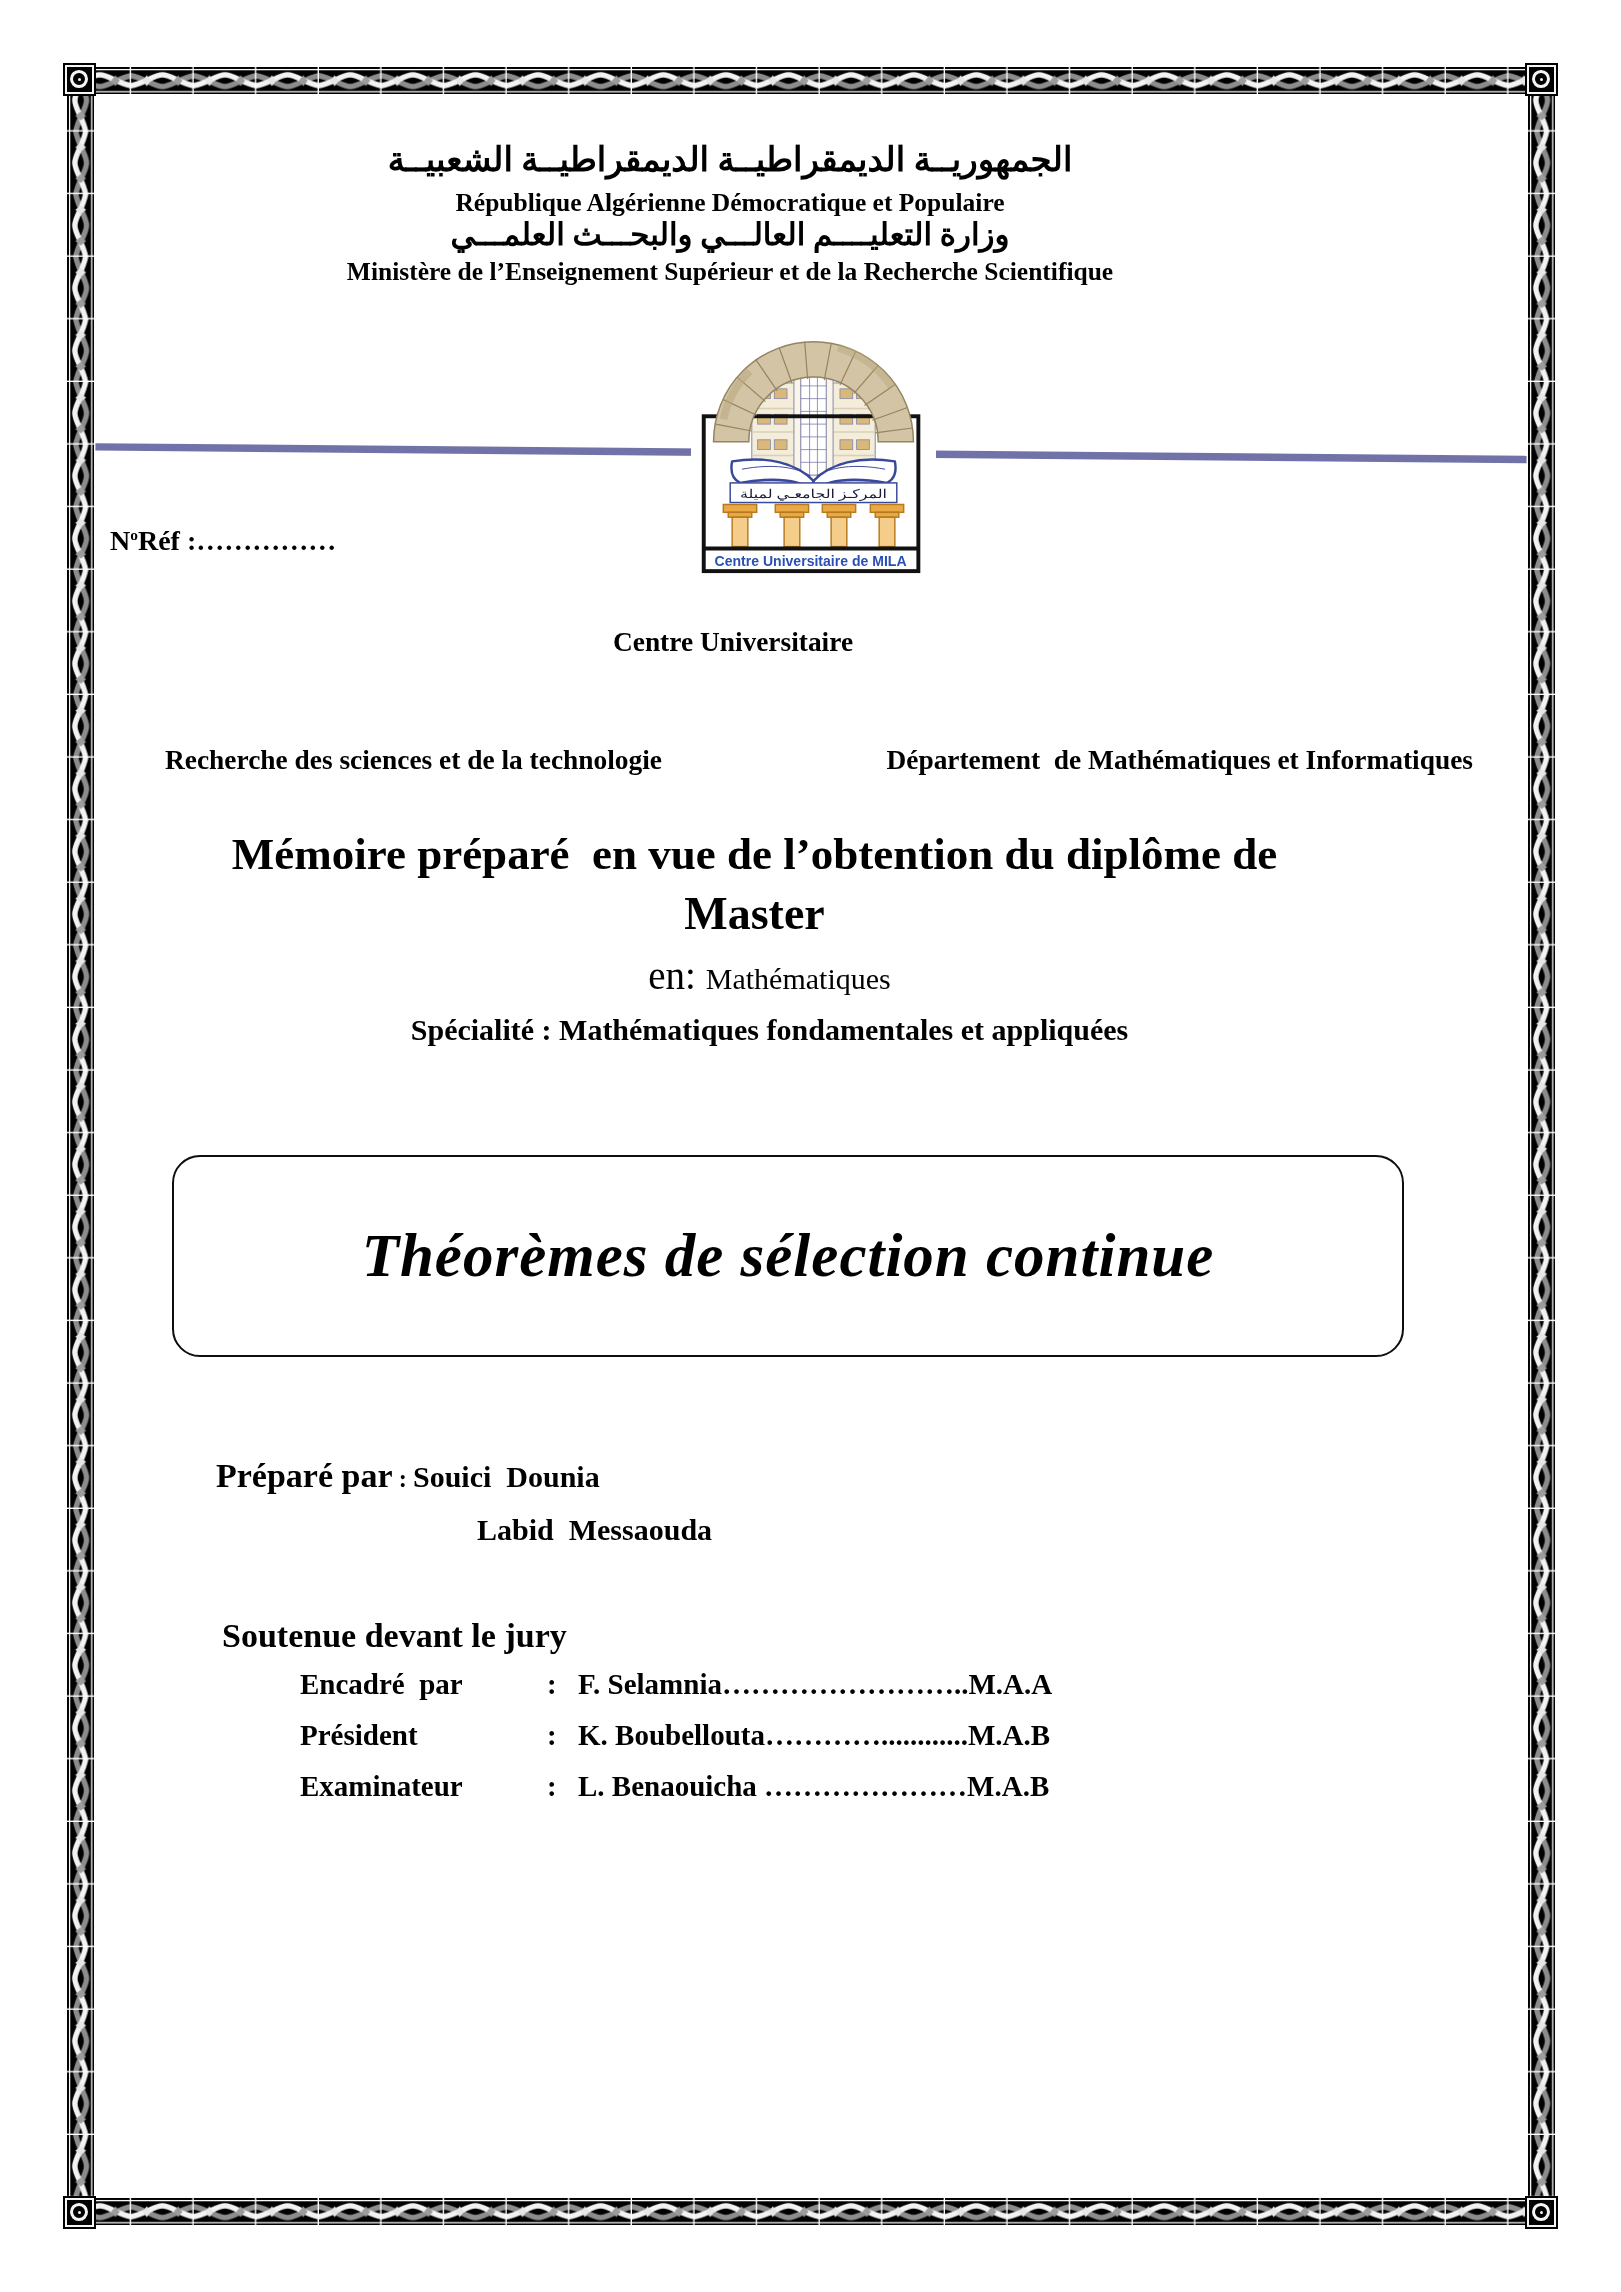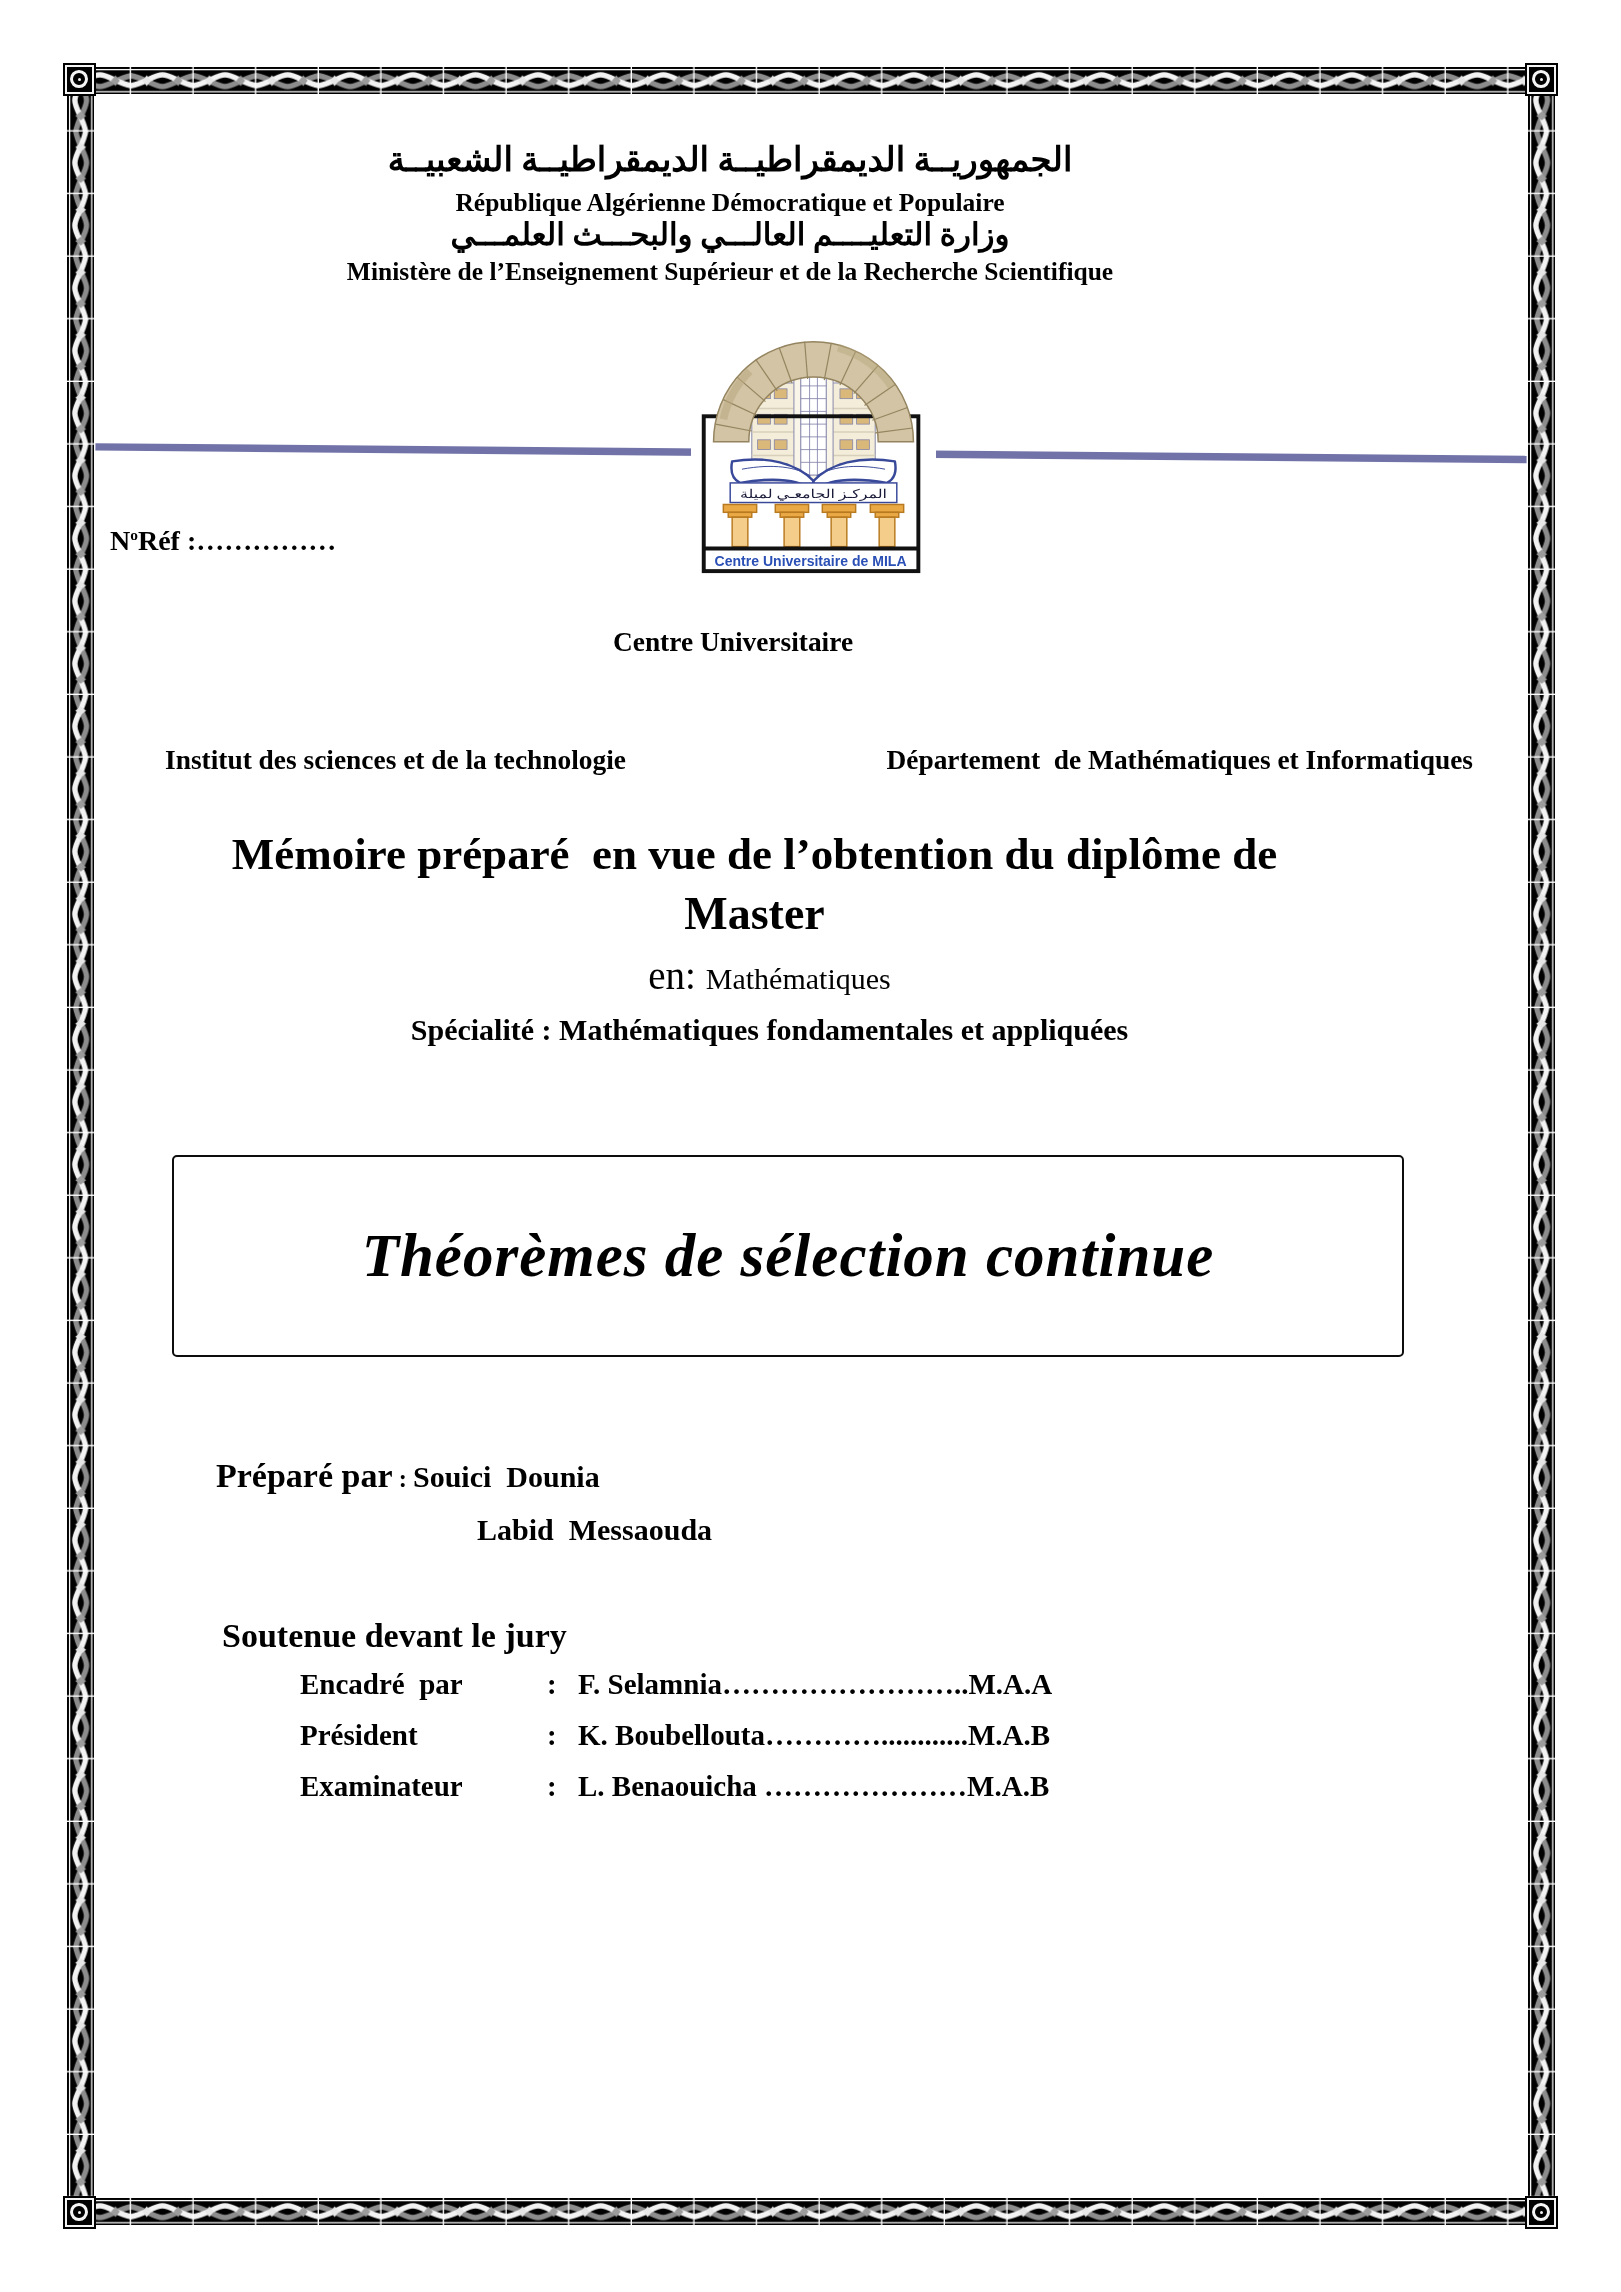--- a/index.html
+++ b/index.html
@@ -41,21 +41,21 @@
 
   .mem1 { left:0; top:828px; width:1509px; text-align:center; font-size:45px; font-weight:bold; }
   .mem2 { left:0; top:887px; width:1509px; text-align:center; font-size:46px; font-weight:bold; }
   .enln { left:0; top:953px; width:1539px; text-align:center; }
   .enln .en { font-size:39px; font-weight:normal; }
   .enln .field { font-size:30px; font-weight:normal; margin-left:9.8px; }
   .spec { left:0; top:1013px; width:1539px; text-align:center; font-size:30px; font-weight:bold; }
 
   .titlebox {
     left:172px; top:1155px; width:1232px; height:202px; box-sizing:border-box;
-    border:2.9px solid #0d0d0d; border-radius:5px; display:flex; align-items:center; justify-content:center;
+    border:2.9px solid #0d0d0d; border-radius:28px; display:flex; align-items:center; justify-content:center;
   }
   .title { font-size:61px; font-weight:bold; font-style:italic; letter-spacing:1px; }
 
   .prep1 { left:216px; top:1457px; }
   .prep1 .lbl { font-size:34px; font-weight:bold; }
   .prep1 .col { font-size:24.5px; font-weight:bold; }
   .prep1 .nm  { font-size:30px; font-weight:bold; }
   .prep2 { left:477px; top:1513px; font-size:30px; font-weight:bold; }
 
   .juryh { left:222px; top:1617px; font-size:34px; font-weight:bold; }
@@ -215,21 +215,21 @@
     </g>
     <line x1="13" y1="227" x2="232" y2="227" stroke="#111" stroke-width="4"></line>
     <text x="122" y="245" text-anchor="middle" font-size="15.5" font-weight="bold" fill="#2a4fb5" font-family="Liberation Sans, sans-serif" textLength="196" lengthAdjust="spacingAndGlyphs">Centre Universitaire de MILA</text>
   </svg>
 
   <div class="abs nref"><span class="t">N</span><sup>o</sup><span class="t">Réf :……………</span></div>
 
   <div class="abs univ1 t">Centre Universitaire</div>
 
   <div class="abs affil">
-    <span class="t">Institut des sciences et de la technologie</span>
+    <span class="t">Recherche des sciences et de la technologie</span>
     <span class="t">Département  de Mathématiques et Informatiques</span>
   </div>
 
   <div class="abs mem1 t">Mémoire préparé  en vue de l’obtention du diplôme de</div>
   <div class="abs mem2 t">Master</div>
   <div class="abs enln">
     <span class="en t">en:</span><span class="field t">Mathématiques</span>
   </div>
   <div class="abs spec t">Spécialité : Mathématiques fondamentales et appliquées</div>
 

